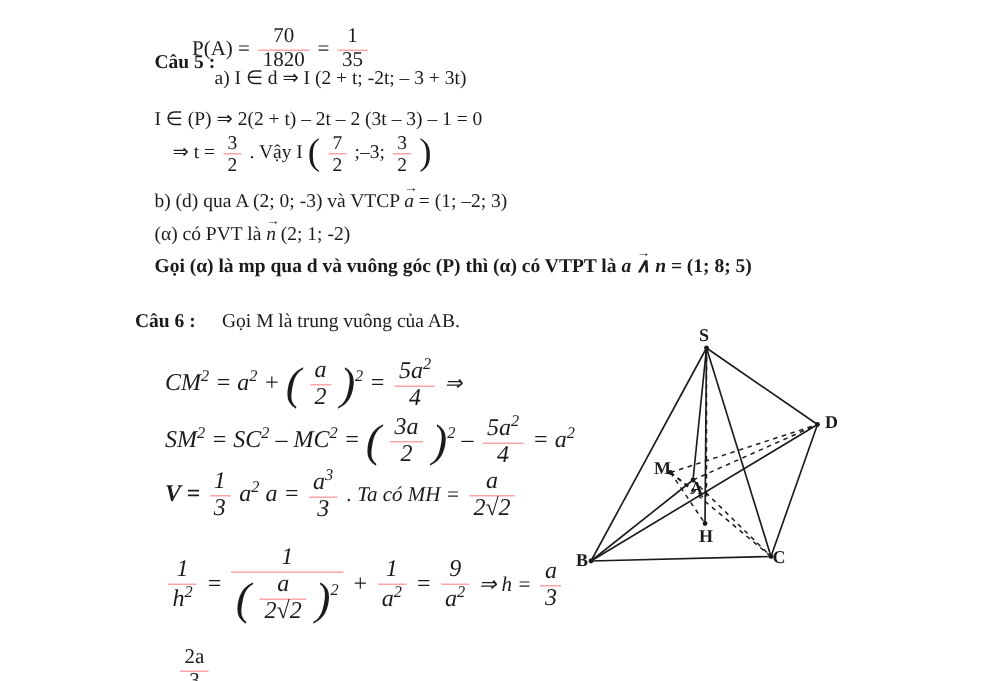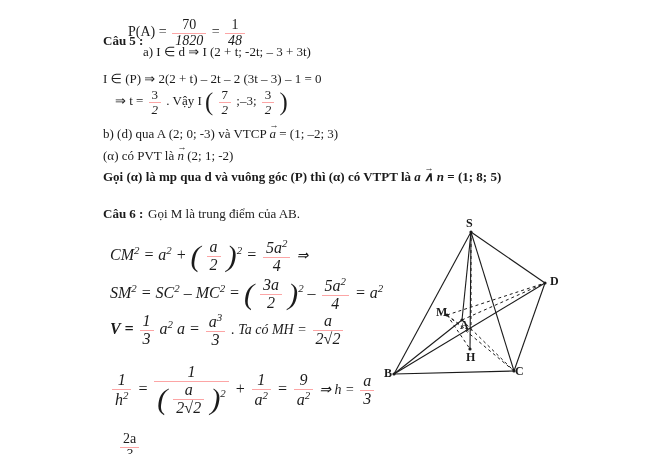--- a/index.html
+++ b/index.html
@@ -37,21 +37,20 @@
     margin: 0 2px;
   }
   .frac .num {
     display: block;
     padding: 0 3px;
     border-bottom: 1px solid #fca5a5;
   }
   .frac .den {
     display: block;
     padding: 0 3px;
-    font-style: italic;
   }
   .big { font-size: 16px; }
   .med { font-size: 14px; margin-top: 12px; }
   sup { font-size: 0.68em; vertical-align: super; }
   .vecbar {
     position: relative;
     display: inline-block;
   }
   .vecbar::after {
     content: "\2192";
@@ -84,21 +83,21 @@
 
   <div class="ln med" style="left:128px; top:6px;">
     <span>P(A) =</span>
     <span class="frac">
       <span class="num">70</span>
       <span class="den">1820</span>
     </span>
     <span>=</span>
     <span class="frac">
       <span class="num">1</span>
-      <span class="den">48</span>
+      <span class="den">35</span>
     </span>
   </div>
 
   <div class="ln bold" style="left:103px; top:34px;">Câu 5 :</div>
 
   <div class="ln" style="left:103px; top:45px;margin-left:40px;">a) I ∈ d ⇒ I (2 + t; -2t; – 3 + 3t)</div>
   <div class="ln" style="left:103px; top:72px;">I ∈ (P) ⇒ 2(2 + t) – 2t – 2 (3t – 3) – 1 = 0</div>
 
   <div class="ln" style="left:115px; top:88px;">
     <span>⇒ t =</span>
@@ -132,22 +131,22 @@
     <span>(2; 1; -2)</span>
   </div>
 
   <div class="ln" style="left:103px; top:170px;font-weight:bold;">
     <span>Gọi (α) là mp qua d và vuông góc (P) thì (α) có VTPT là</span>
     <span class="vecbar ital">a ∧ n</span>
     <span>= (1; 8; 5)</span>
   </div>
 
 
-  <div class="ln bold" style="left:103px; top:207px;">Câu 6 :</div>
-  <div class="ln" style="left:148px; top:207px;">Gọi M là trung điểm của AB.</div>
+  <div class="ln bold" style="left:90px; top:207px;">Câu 6 :</div>
+  <div class="ln" style="left:148px; top:207px;">Gọi M là trung vuông của AB.</div>
 
   <div class="ln big ital" style="left:110px; top:238px;">
     <span>CM</span><sup>2</sup>
     <span>= a</span><sup>2</sup>
     <span>+</span>
     <span class="paren-big">(</span>
     <span class="frac">
       <span class="num">a</span>
       <span class="den">2</span>
     </span>

